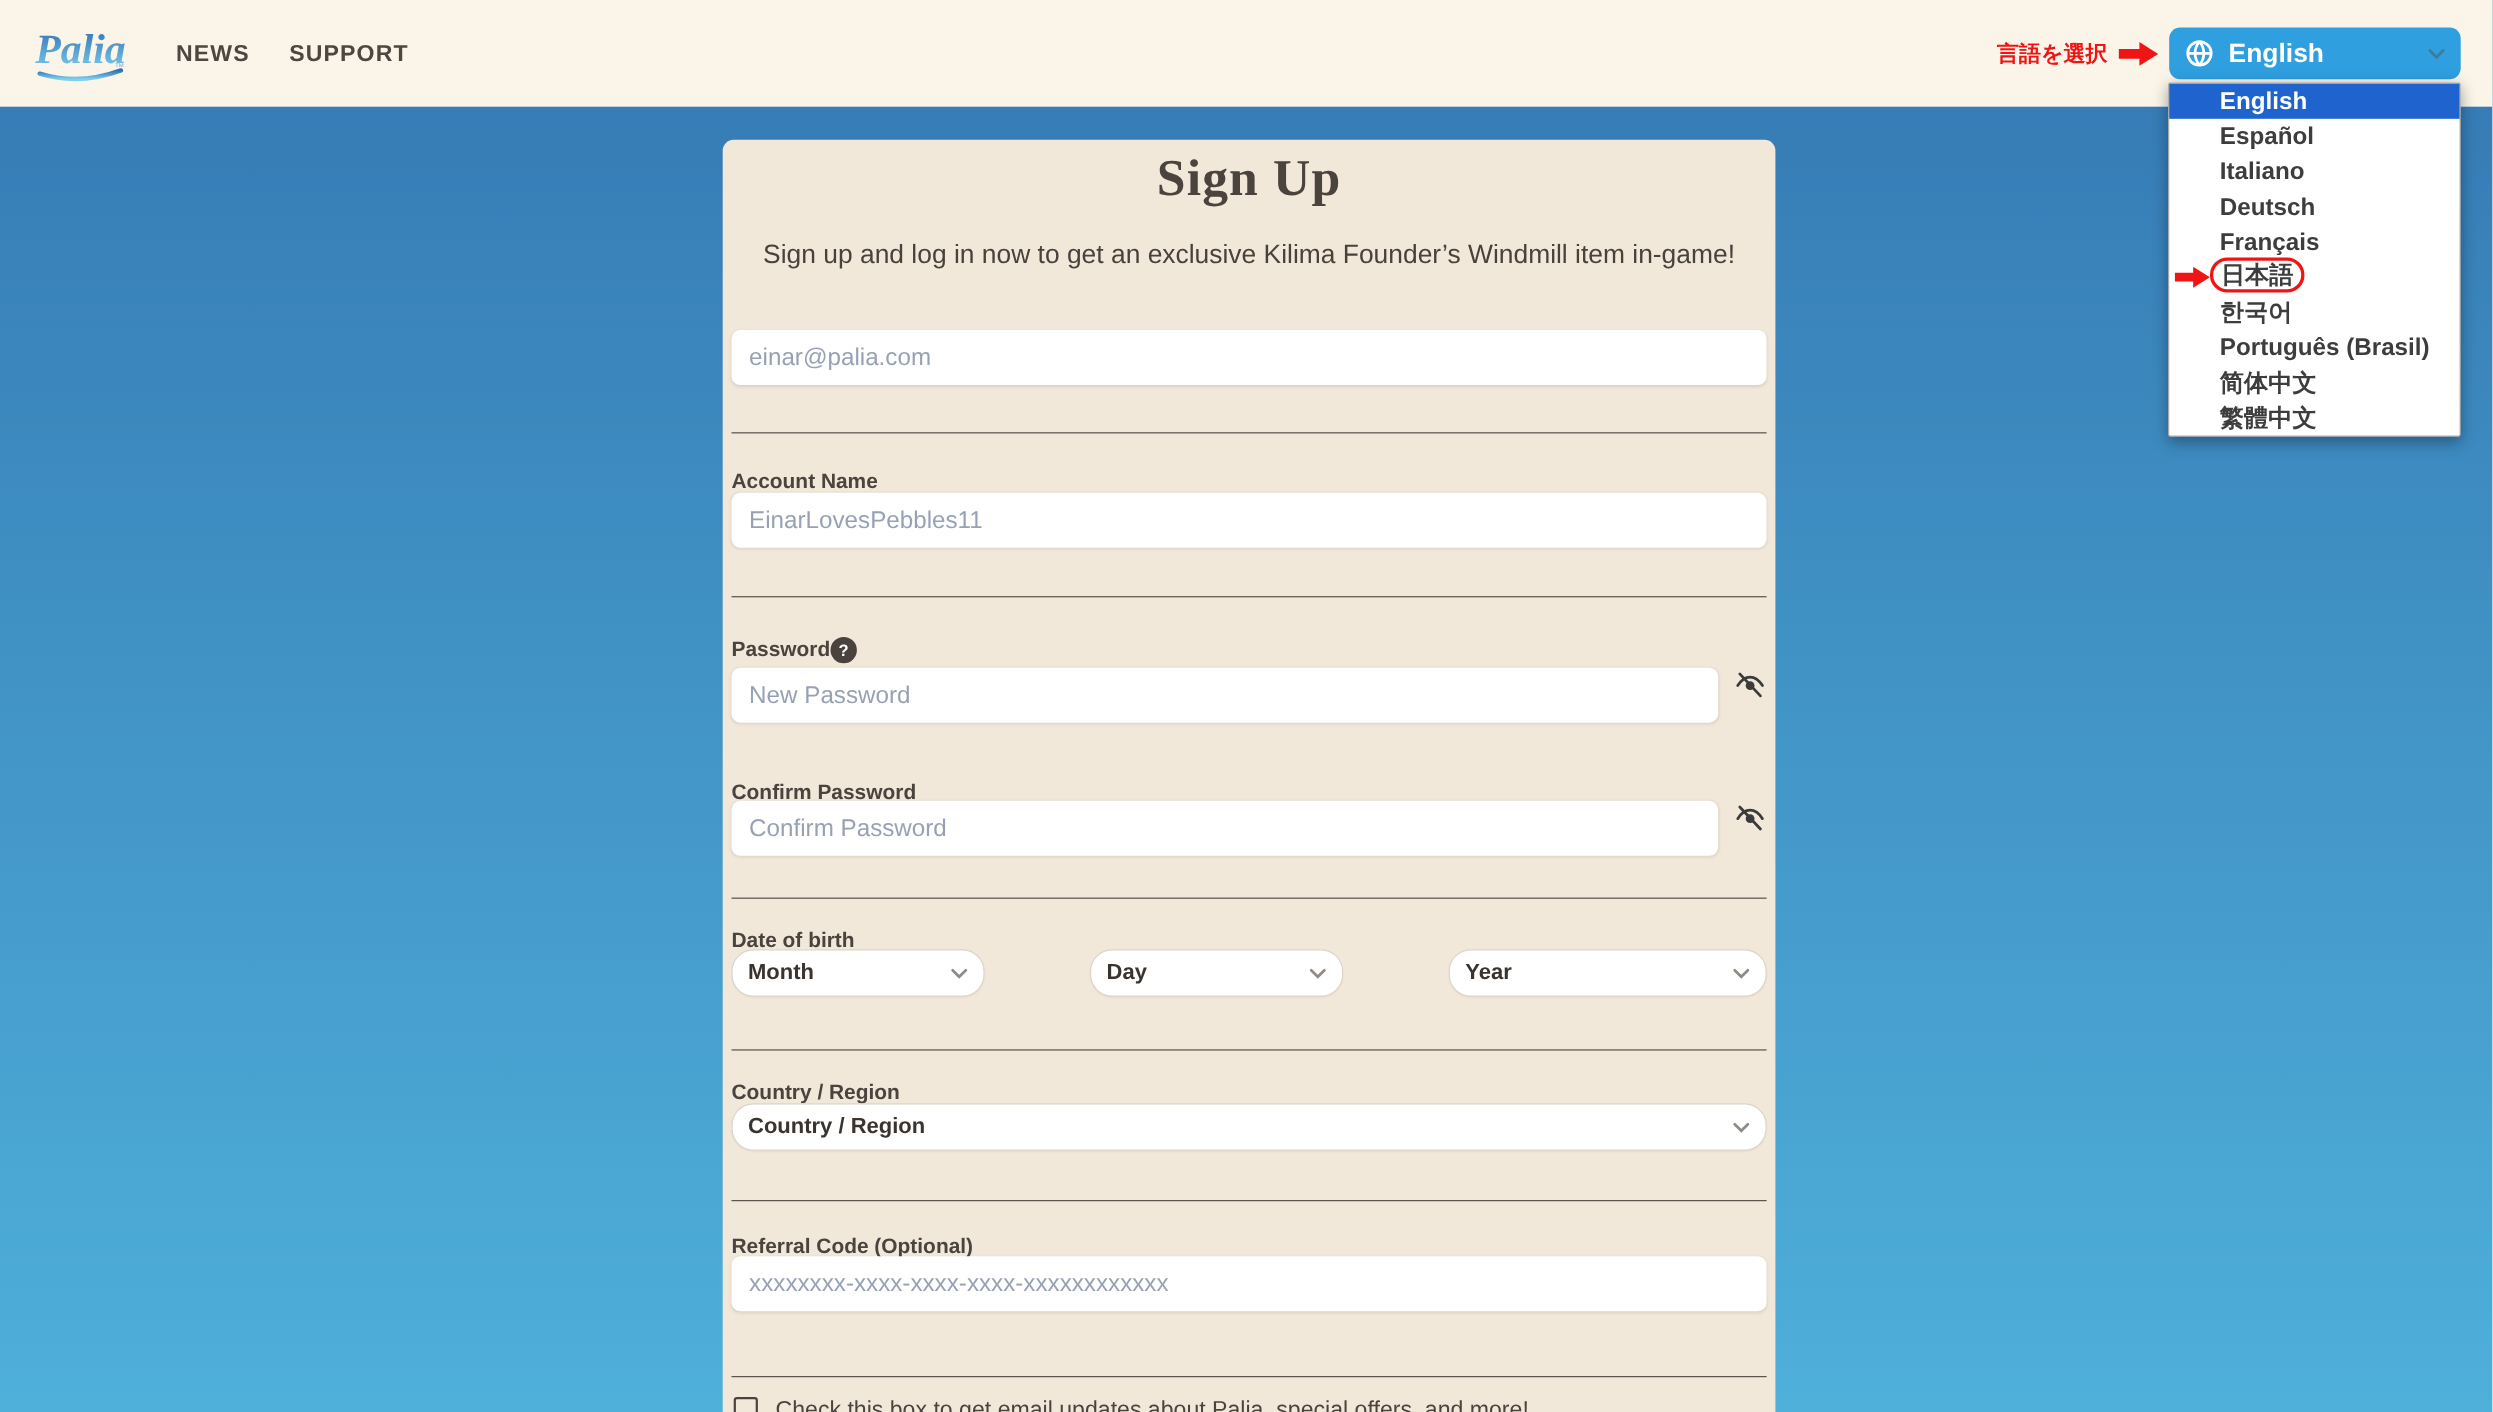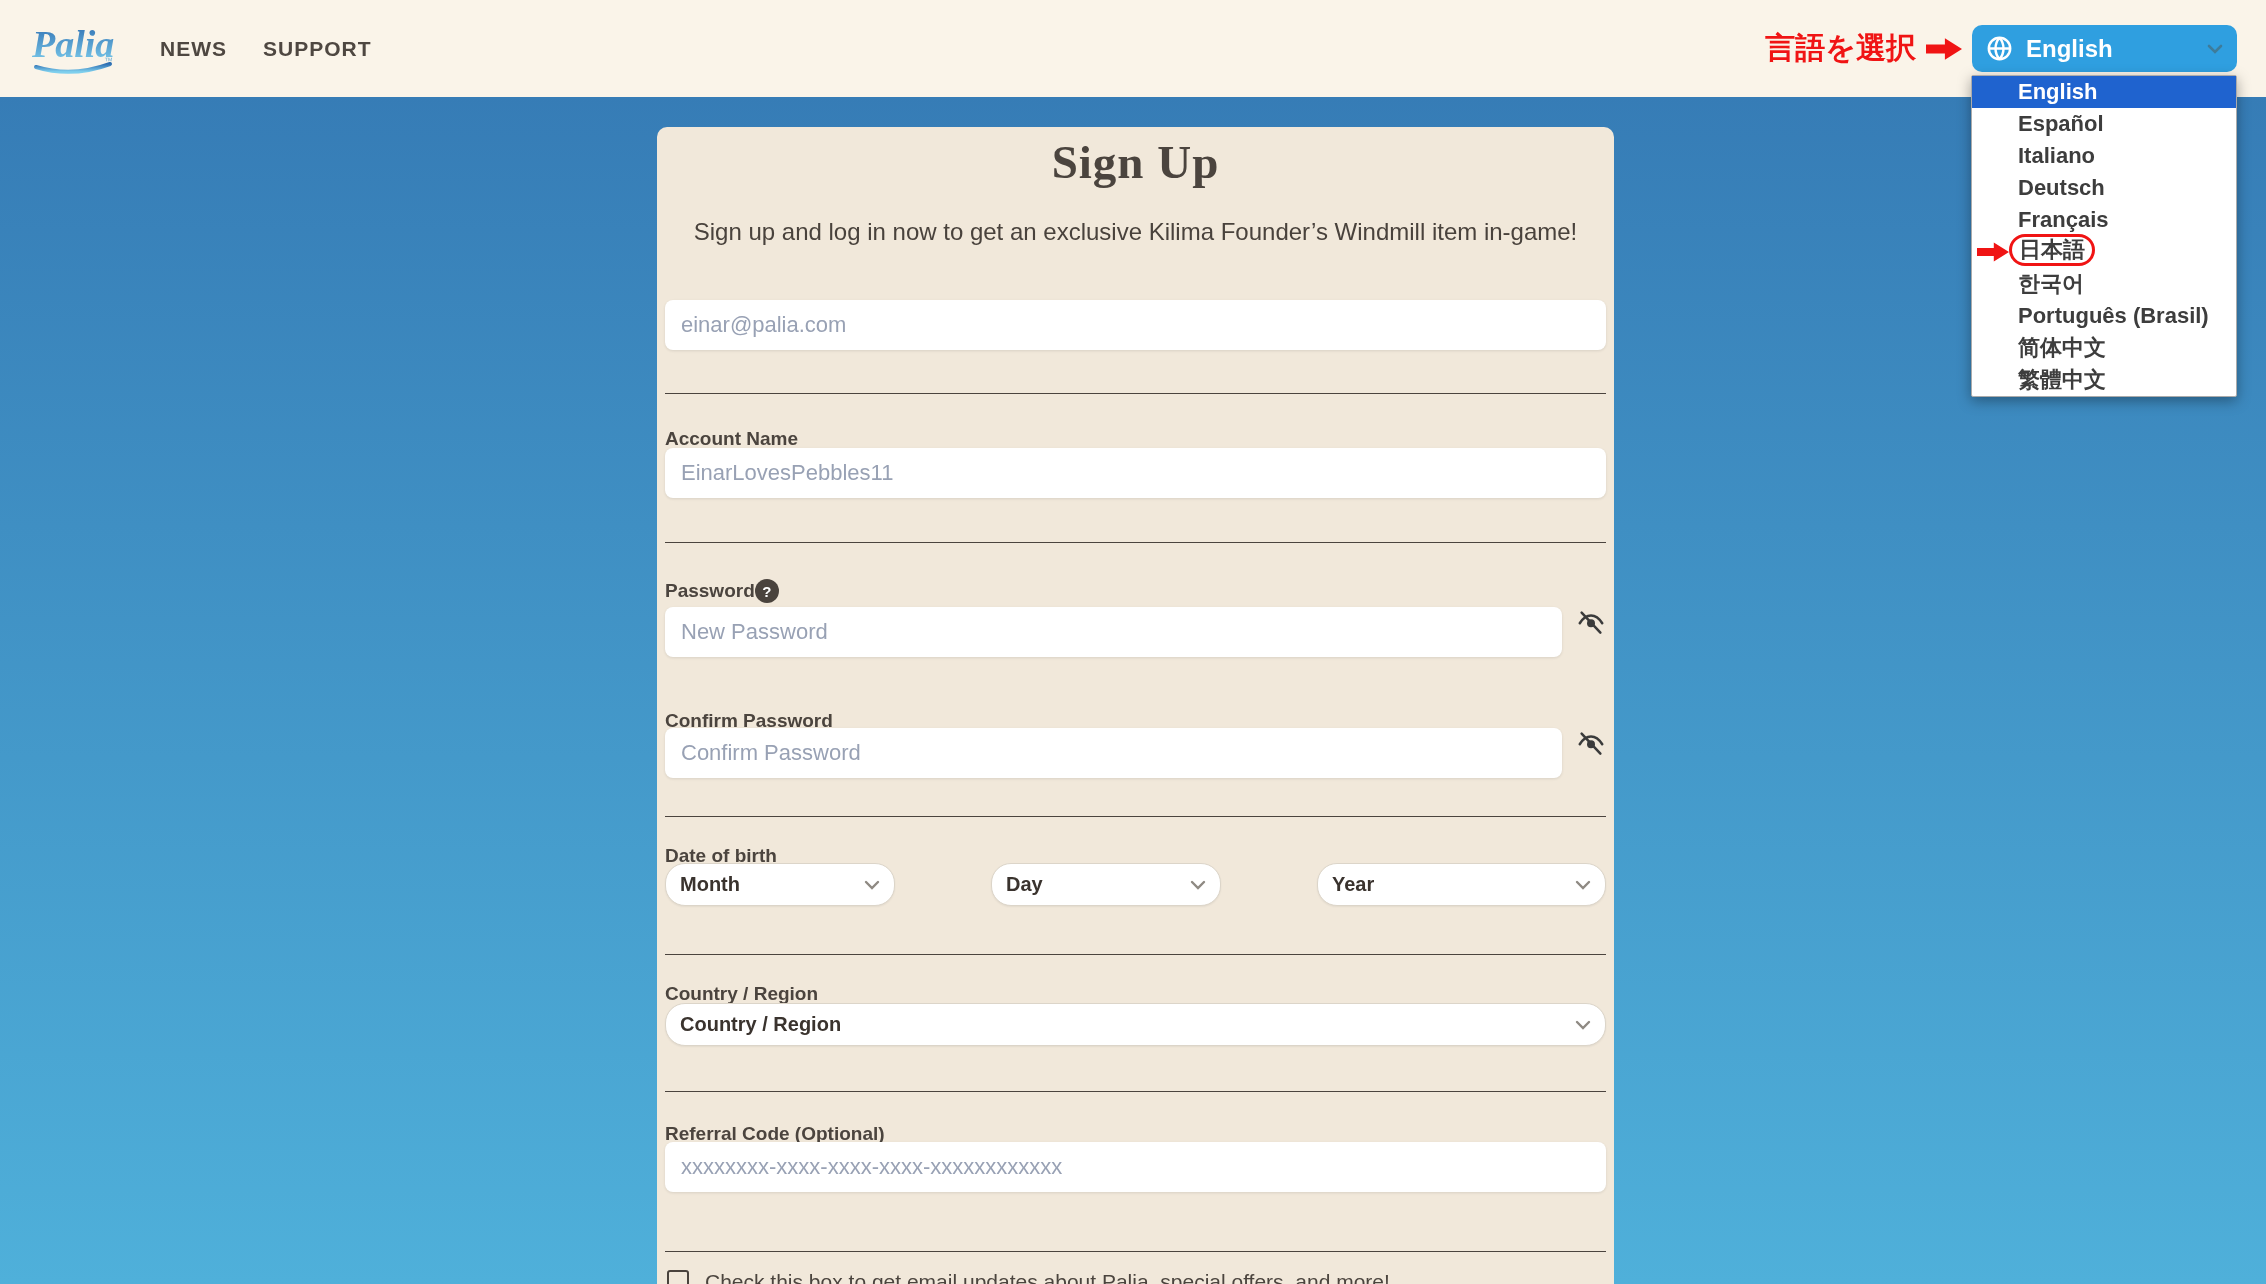--- a/index.html
+++ b/index.html
@@ -12,21 +12,21 @@
   .page{position:relative;width:2266px;height:1284px;overflow:hidden;
         background:linear-gradient(180deg,var(--bg-top) 0%,var(--bg-bottom) 100%);}
   
   .header{position:absolute;top:0;left:0;width:100%;height:97px;background:var(--header-bg);
           display:flex;align-items:center;z-index:5;}
   .logo-wrap{margin-left:30px;display:flex;align-items:center;cursor:pointer;}
   .nav-link{margin-left:36px;font-size:21px;font-weight:700;letter-spacing:1px;color:#4e4741;cursor:pointer;}
   .nav-link:first-of-type{margin-left:44px;}
   
   .lang-zone{position:absolute;top:25px;right:29px;height:47px;display:flex;align-items:center;}
-  .lang-annotation{color:var(--red);font-size:30px;font-weight:700;margin-right:10px;white-space:nowrap;}
+  .lang-annotation{color:var(--red);font-size:20px;font-weight:700;margin-right:10px;white-space:nowrap;}
   .red-arrow{width:36px;height:24px;margin-right:10px;flex:0 0 auto;}
   .lang-button{width:265px;height:47px;background:var(--lang-button);border-radius:10px;
                display:flex;align-items:center;padding:0 14px;cursor:pointer;}
   .lang-button .globe{width:27px;height:27px;flex:0 0 auto;}
   .lang-button .lang-label{color:#fff;font-size:24px;font-weight:700;margin-left:13px;flex:1;}
   .lang-button .chev{width:16px;height:10px;opacity:.85;}
   
   .dropdown{position:absolute;left:1971px;top:75px;width:266px;background:#fff;
             border:1px solid #ababab;box-shadow:0 4px 14px rgba(0,0,0,.35);z-index:9;border-radius:2px;}
   .opt{position:relative;height:32px;line-height:32px;padding-left:46px;font-size:22px;font-weight:700;

